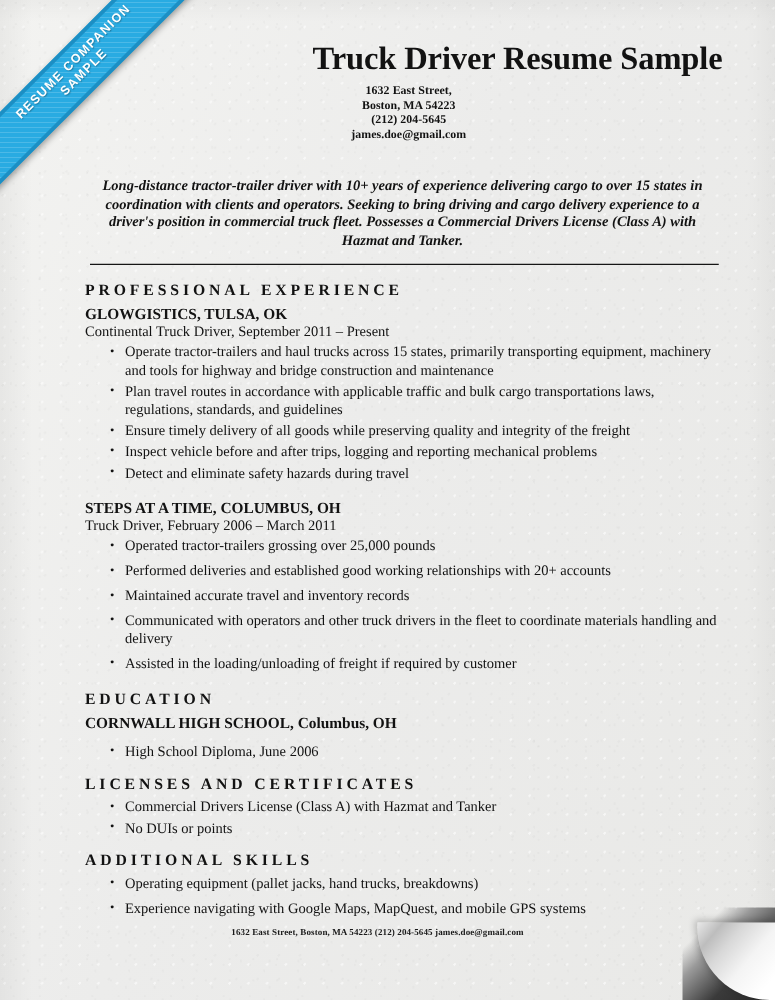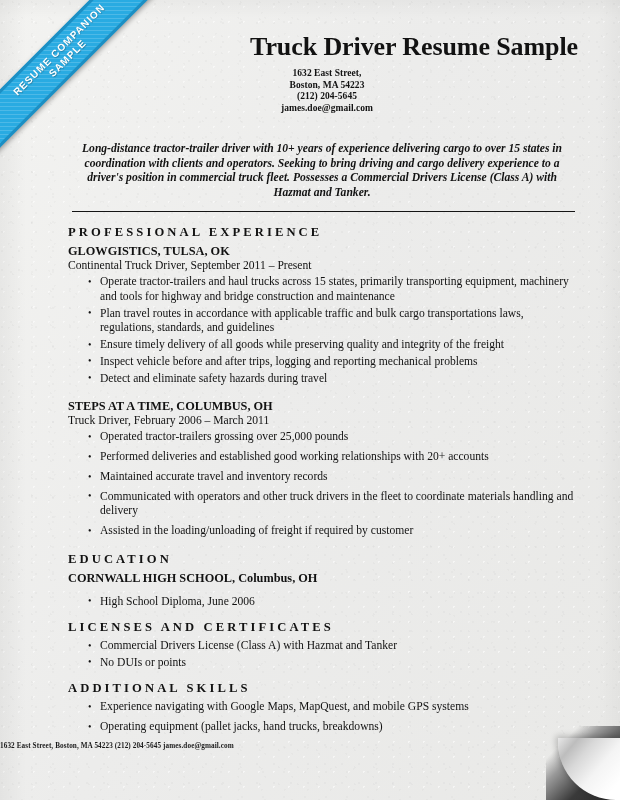--- a/index.html
+++ b/index.html
@@ -199,20 +199,21 @@
   }
   ul.bullets.spaced li { margin-bottom: 5.5px; }
   ul.bullets.edu { margin-top: 9px; }
 
   #footer-line {
     position: absolute;
     left: 0;
     right: 16px;
     top: 742px;
     z-index: 12;
+    text-align: center;
     font-size: 7.2px;
     line-height: 9px;
     font-weight: bold;
     color: #1a1a1a;
     letter-spacing: 0.1px;
   }
 </style>
 </head>
 <body>
 
@@ -280,22 +281,22 @@
       <h2 class="section-heading">LICENSES AND CERTIFICATES</h2>
       <ul class="bullets">
         <li>Commercial Drivers License (Class A) with Hazmat and Tanker</li>
         <li>No DUIs or points</li>
       </ul>
     </section>
 
     <section class="section-block">
       <h2 class="section-heading">ADDITIONAL SKILLS</h2>
       <ul class="bullets spaced">
+        <li>Operating equipment (pallet jacks, hand trucks, breakdowns)</li>
         <li>Experience navigating with Google Maps, MapQuest, and mobile GPS systems</li>
-        <li>Operating equipment (pallet jacks, hand trucks, breakdowns)</li>
       </ul>
     </section>
 
   </div>
 
   <div id="footer-line">1632 East Street, Boston, MA 54223 (212) 204-5645 james.doe@gmail.com</div>
 
   <div id="curl-shadow"></div>
   <div id="curl"></div>
 

